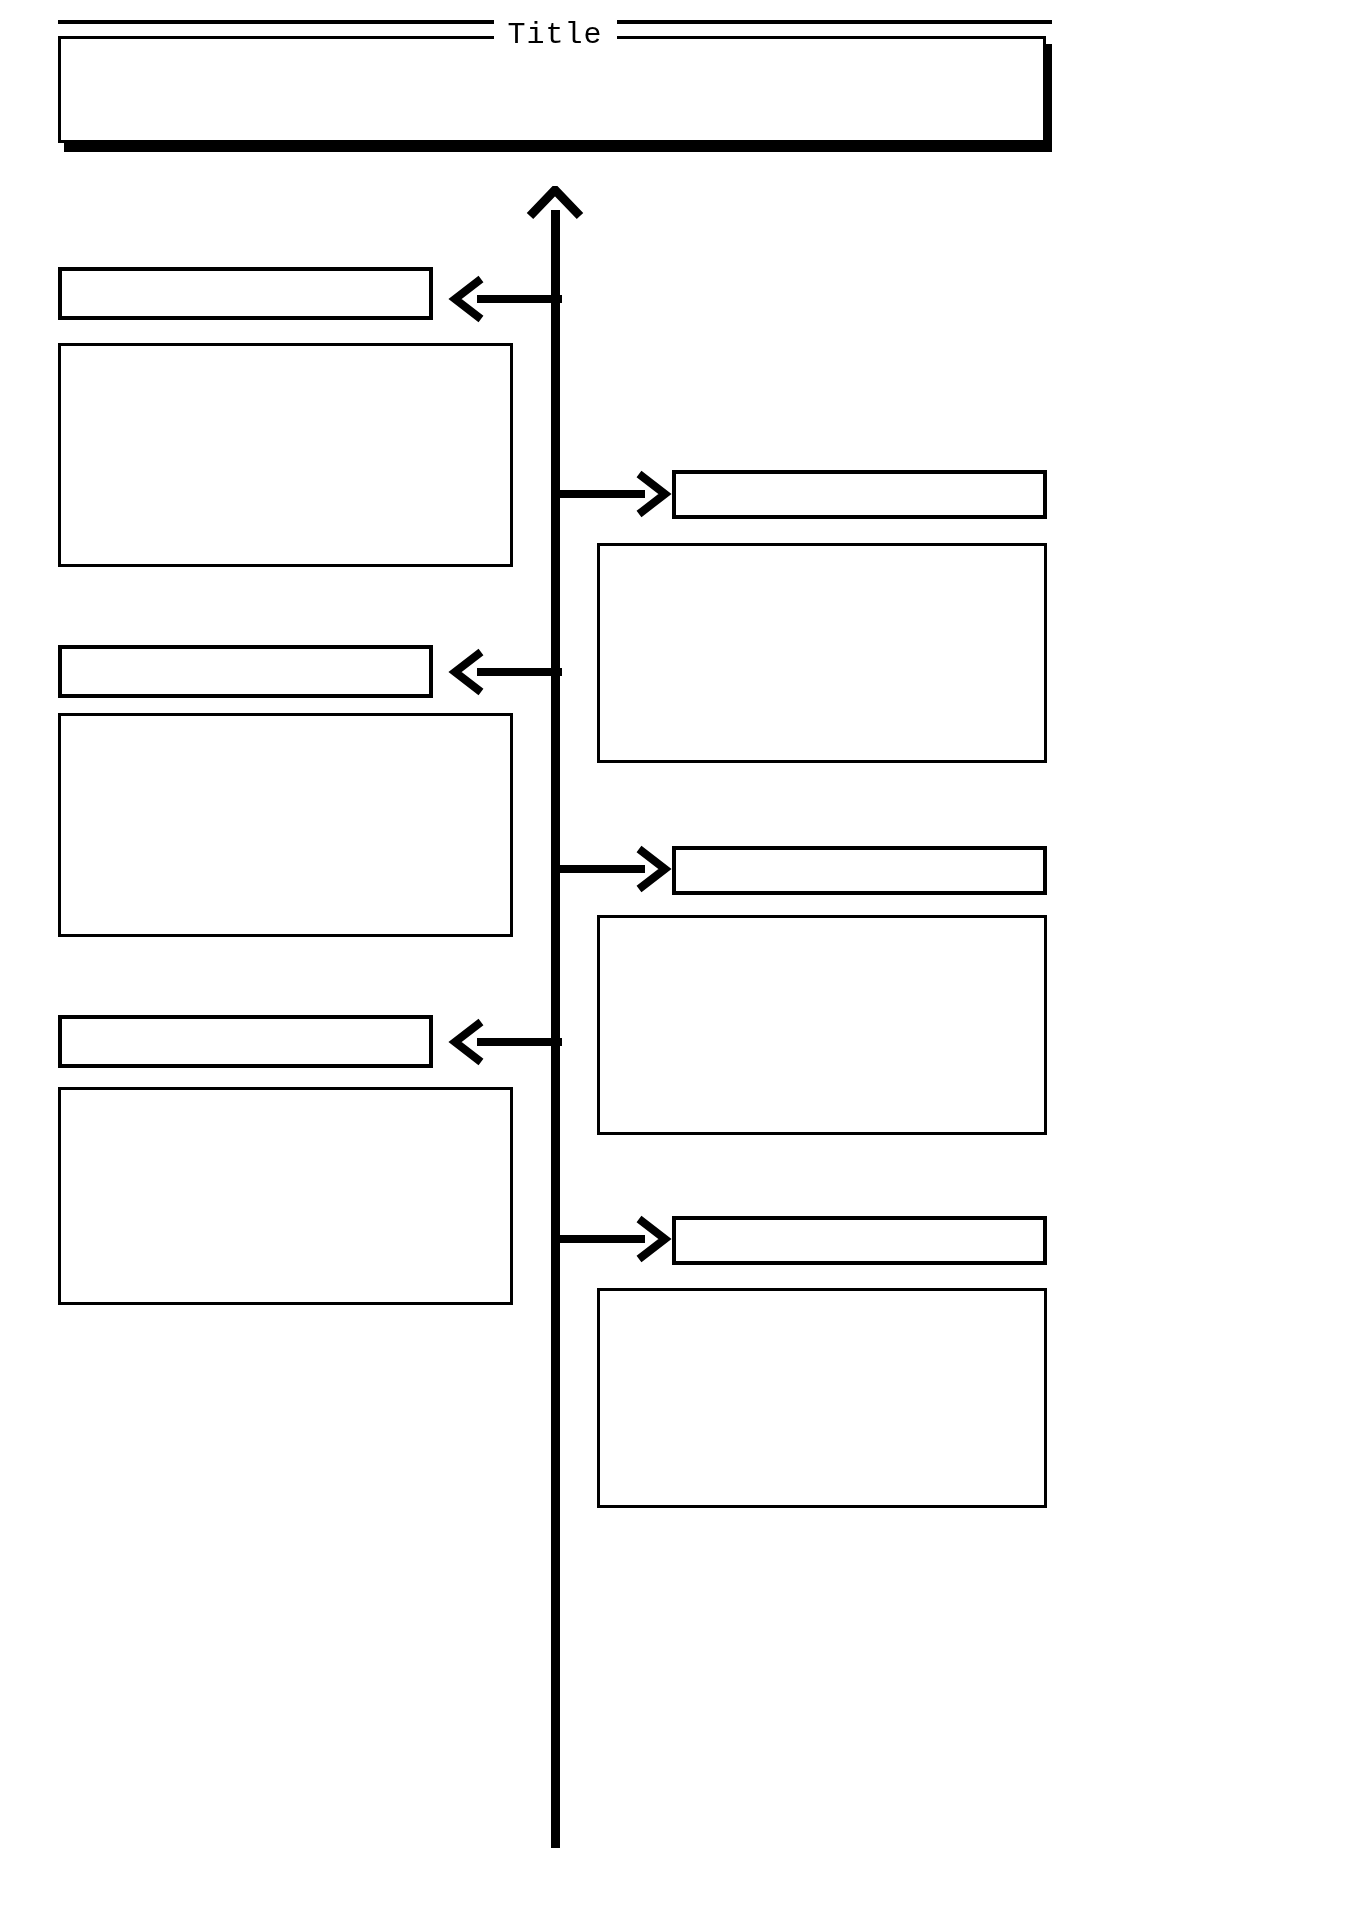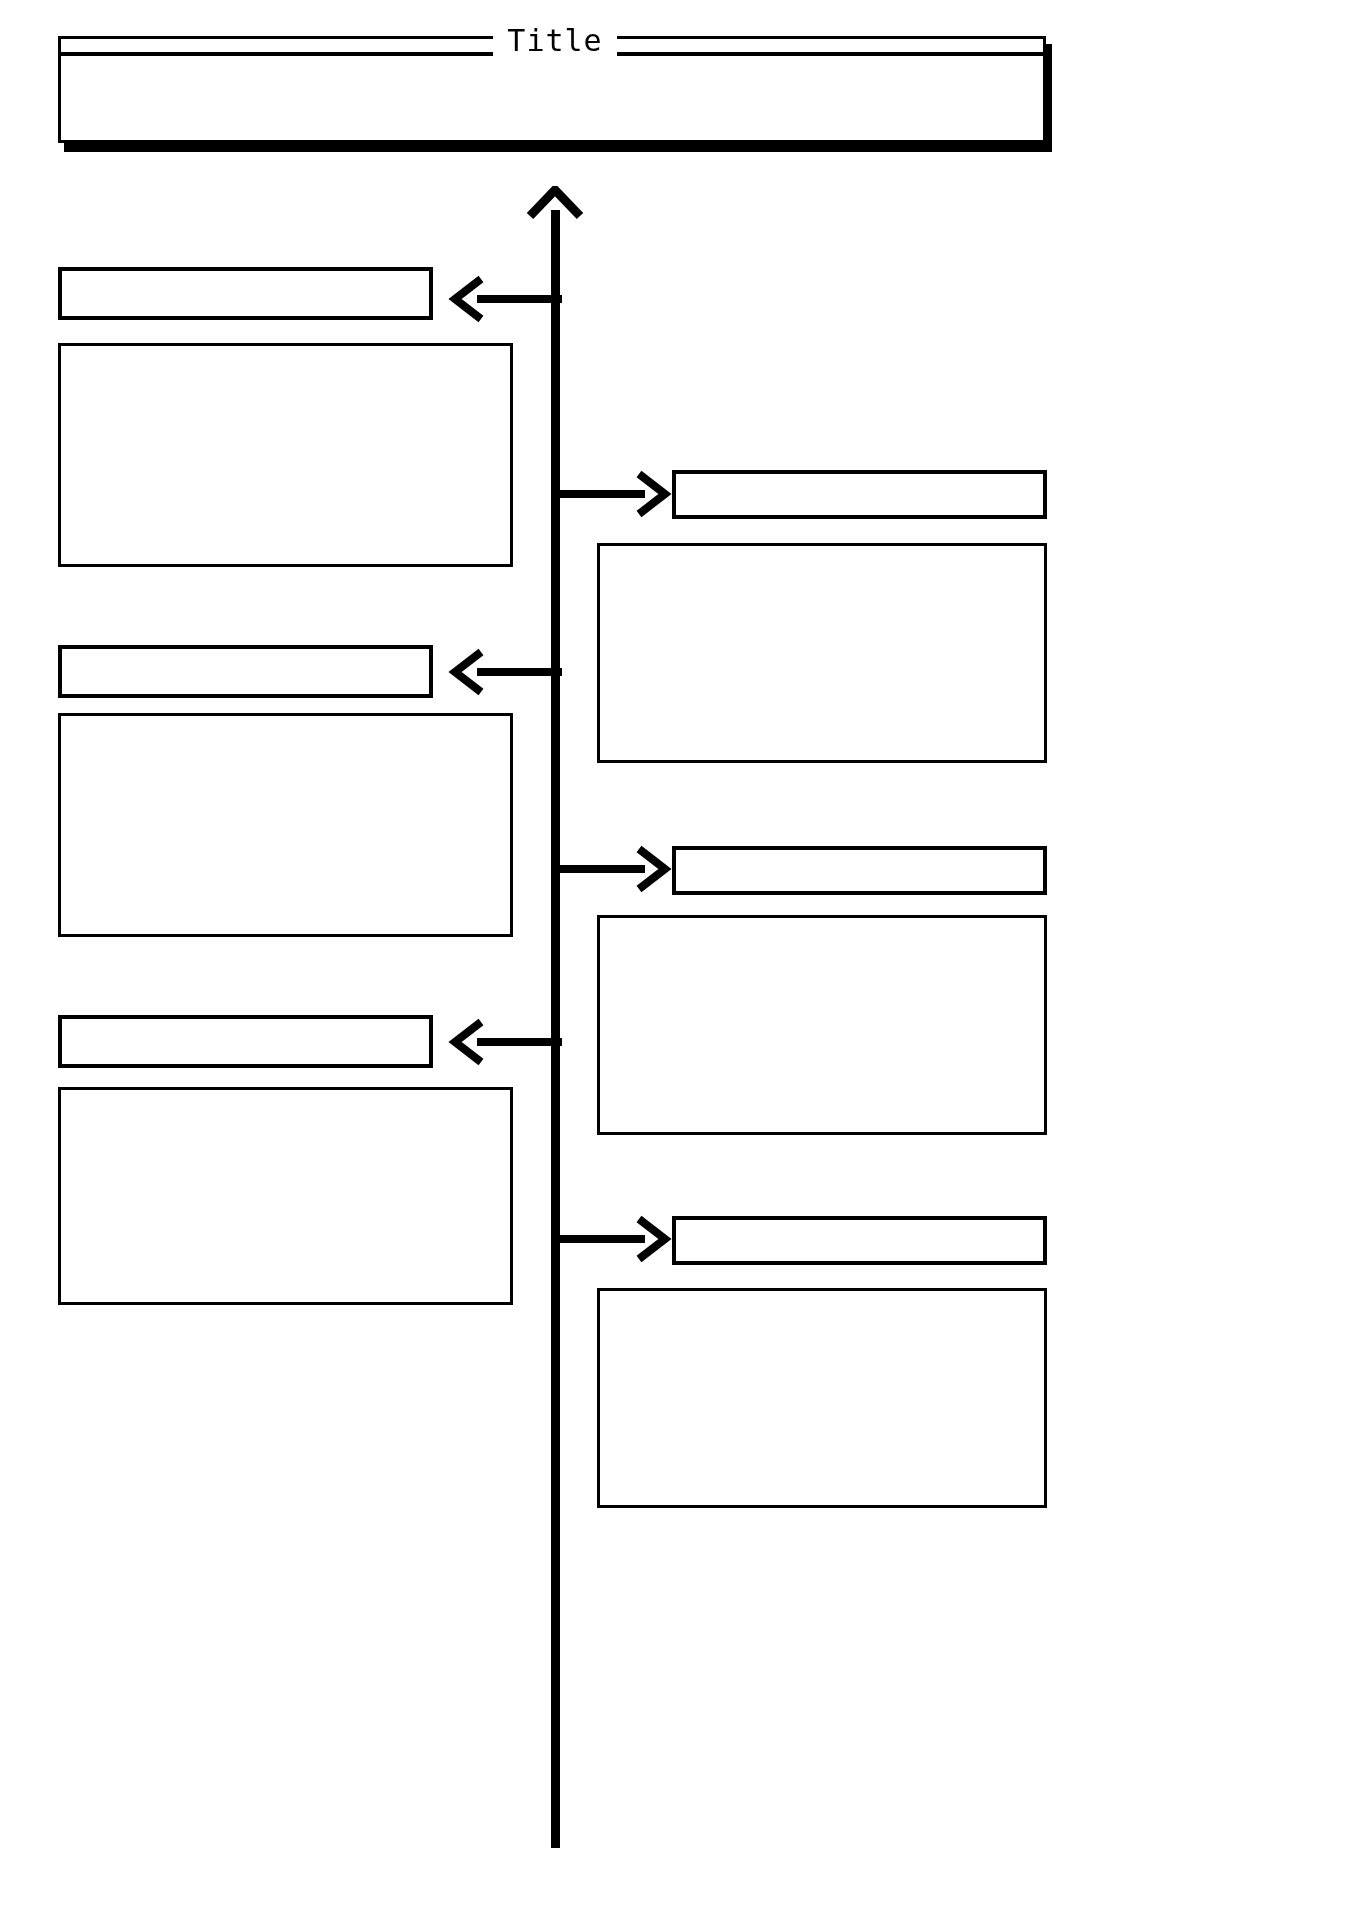--- a/index.html
+++ b/index.html
@@ -43,22 +43,23 @@
     box-sizing: border-box;
   }
   
   .title-legend {
     position: absolute;
     left: 58px;
     top: 20px;
     width: 994px;
     height: 36px;
     display: flex;
-    align-items: flex-end;
+    align-items: flex-start;
     pointer-events: none;
+    font-family: Liberation Mono, monospace;
   }
   .title-legend .rule {
     flex: 1 1 auto;
     height: 0;
     border-top: 4px solid #000000;
   }
   .title-legend .legend-text {
     flex: 0 0 auto;
     padding: 0 14px;
     font-size: 30px;

